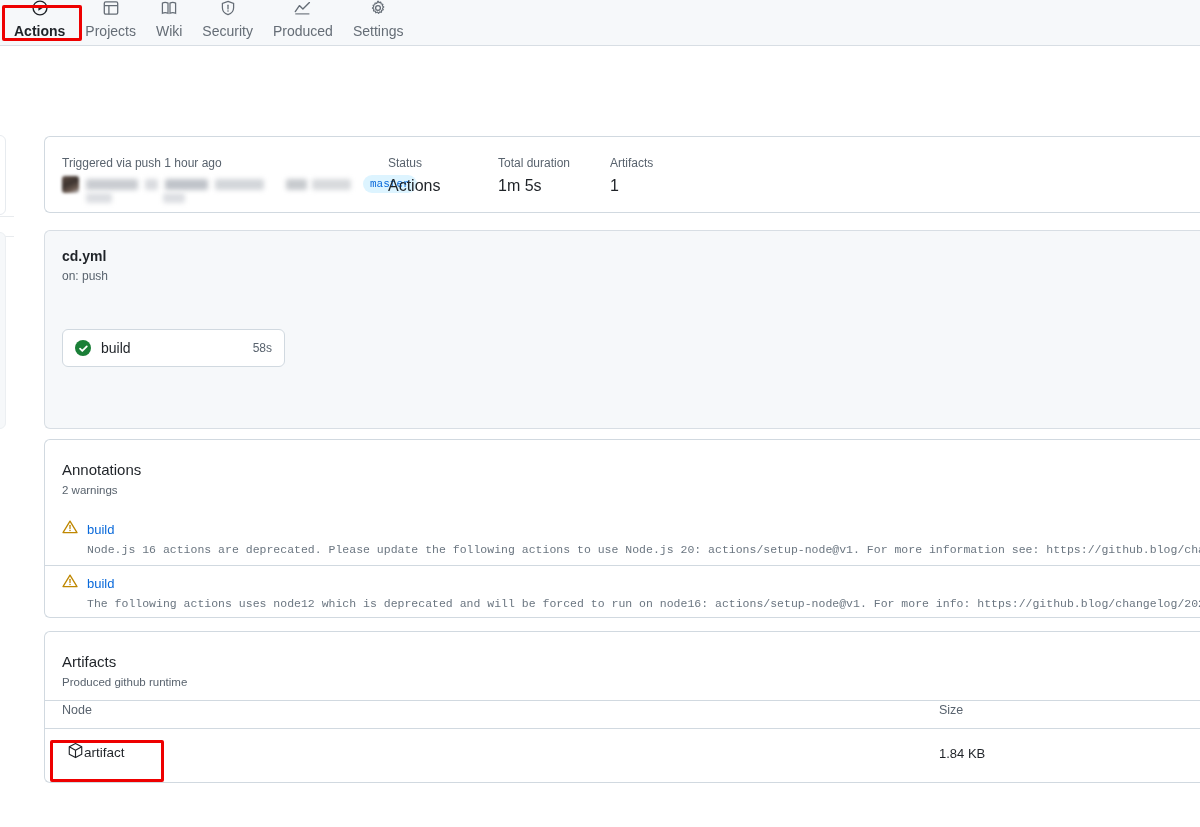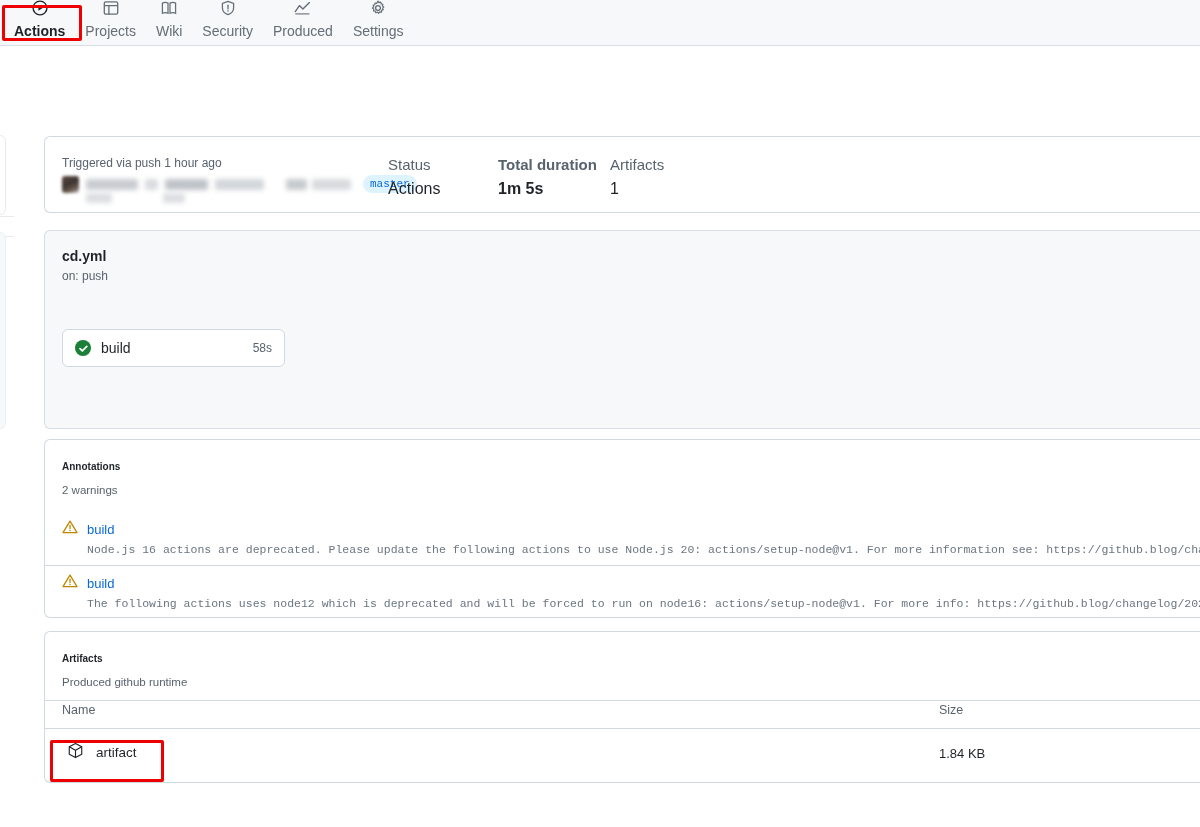--- a/index.html
+++ b/index.html
@@ -121,27 +121,27 @@
     color: #0969da;
     font-family: "Liberation Mono", monospace;
     font-size: 11px;
     line-height: 18px;
     padding: 0 7px;
     border-radius: 10px;
     white-space: nowrap;
   }
 
   .sum-col { position: absolute; top: 19px; }
-  .sum-col .lbl { font-size: 15px; color: #59636e; }
+  .sum-col .lbl { font-size: 12px; color: #59636e; }
   .sum-col .val {
     margin-top: 7px;
     font-size: 16px; color: #1f2328;
   }
   #col-status   { left: 343px; }
-  #col-duration { left: 453px; font-weight: bold; }
+  #col-duration { left: 453px; }
   #col-artifacts{ left: 565px; }
 
   
   #workflow-card {
     top: 230px; height: 199px;
     background: #f6f8fa;
     border-color: #d8dee4;
   }
   .wf-title {
     position: absolute; left: 17px; top: 17px;
@@ -170,21 +170,21 @@
     width: 16px; height: 16px; border-radius: 50%;
     background: #1a7f37;
     display: flex; align-items: center; justify-content: center;
     flex: none;
   }
 
   
   #annotations-card { top: 439px; height: 179px; }
   .sec-title {
     position: absolute; left: 17px; top: 21px;
-    font-size: 10px; font-weight: 700; color: #1f2328;
+    font-size: 15px; font-weight: 400; color: #1f2328;
   }
   .sec-sub {
     position: absolute; left: 17px; top: 44px;
     font-size: 11.5px; color: #59636e;
   }
   .ann-item { position: absolute; left: 17px; }
   #ann-0 { top: 79px; }
   #ann-1 { top: 133px; }
   .ann-head { display: flex; align-items: center; gap: 9px; }
   .ann-job {
@@ -217,21 +217,21 @@
   .art-col-size {
     position: absolute; left: 894px; top: 71px;
     font-size: 12.5px; color: #59636e;
   }
   .art-sep {
     position: absolute; left: 0; top: 96px;
     width: 1200px; height: 1px; background: #d1d9e0;
   }
   .art-row-name {
     position: absolute; left: 22px; top: 110px;
-    display: flex; align-items: center; gap: 12px;
+    display: flex; align-items: center; 
   }
   .art-name-txt { font-size: 13.5px; color: #1f2328; }
   .art-row-size {
     position: absolute; left: 894px; top: 114px;
     font-size: 13px; color: #1f2328;
   }
   .hl-artifact {
     position: absolute;
     left: 50px; top: 740px;
     width: 114px; height: 42px;
@@ -405,21 +405,21 @@
     </div>
     <div class="ann-msg">The following actions uses node12 which is deprecated and will be forced to run on node16: actions/setup-node@v1. For more info: https://github.blog/changelog/2023-06-13-github-actions-all-actions-w</div>
   </div>
 </div>
 
 <div class="card" id="artifacts-card">
   <div class="sec-title">Artifacts</div>
   <div class="sec-sub">Produced github runtime</div>
 
   <div class="art-head-row"></div>
-  <div class="art-col-name">Name</div>
+  <div class="art-col-name">Node</div>
   <div class="art-col-size">Size</div>
   <div class="art-sep"></div>
 
   <div class="art-row-name">
     <span>
       <svg width="17" height="17" viewBox="0 0 18 18" fill="none">
         <path d="M9 1.5 L15.6 5.1 V12.9 L9 16.5 L2.4 12.9 V5.1 Z" stroke="#1f2328" stroke-width="1.2" stroke-linejoin="round"></path>
         <path d="M2.4 5.1 L9 8.8 L15.6 5.1" stroke="#1f2328" stroke-width="1.2" stroke-linejoin="round"></path>
         <path d="M9 8.8 V16.5" stroke="#1f2328" stroke-width="1.2"></path>
       </svg>

